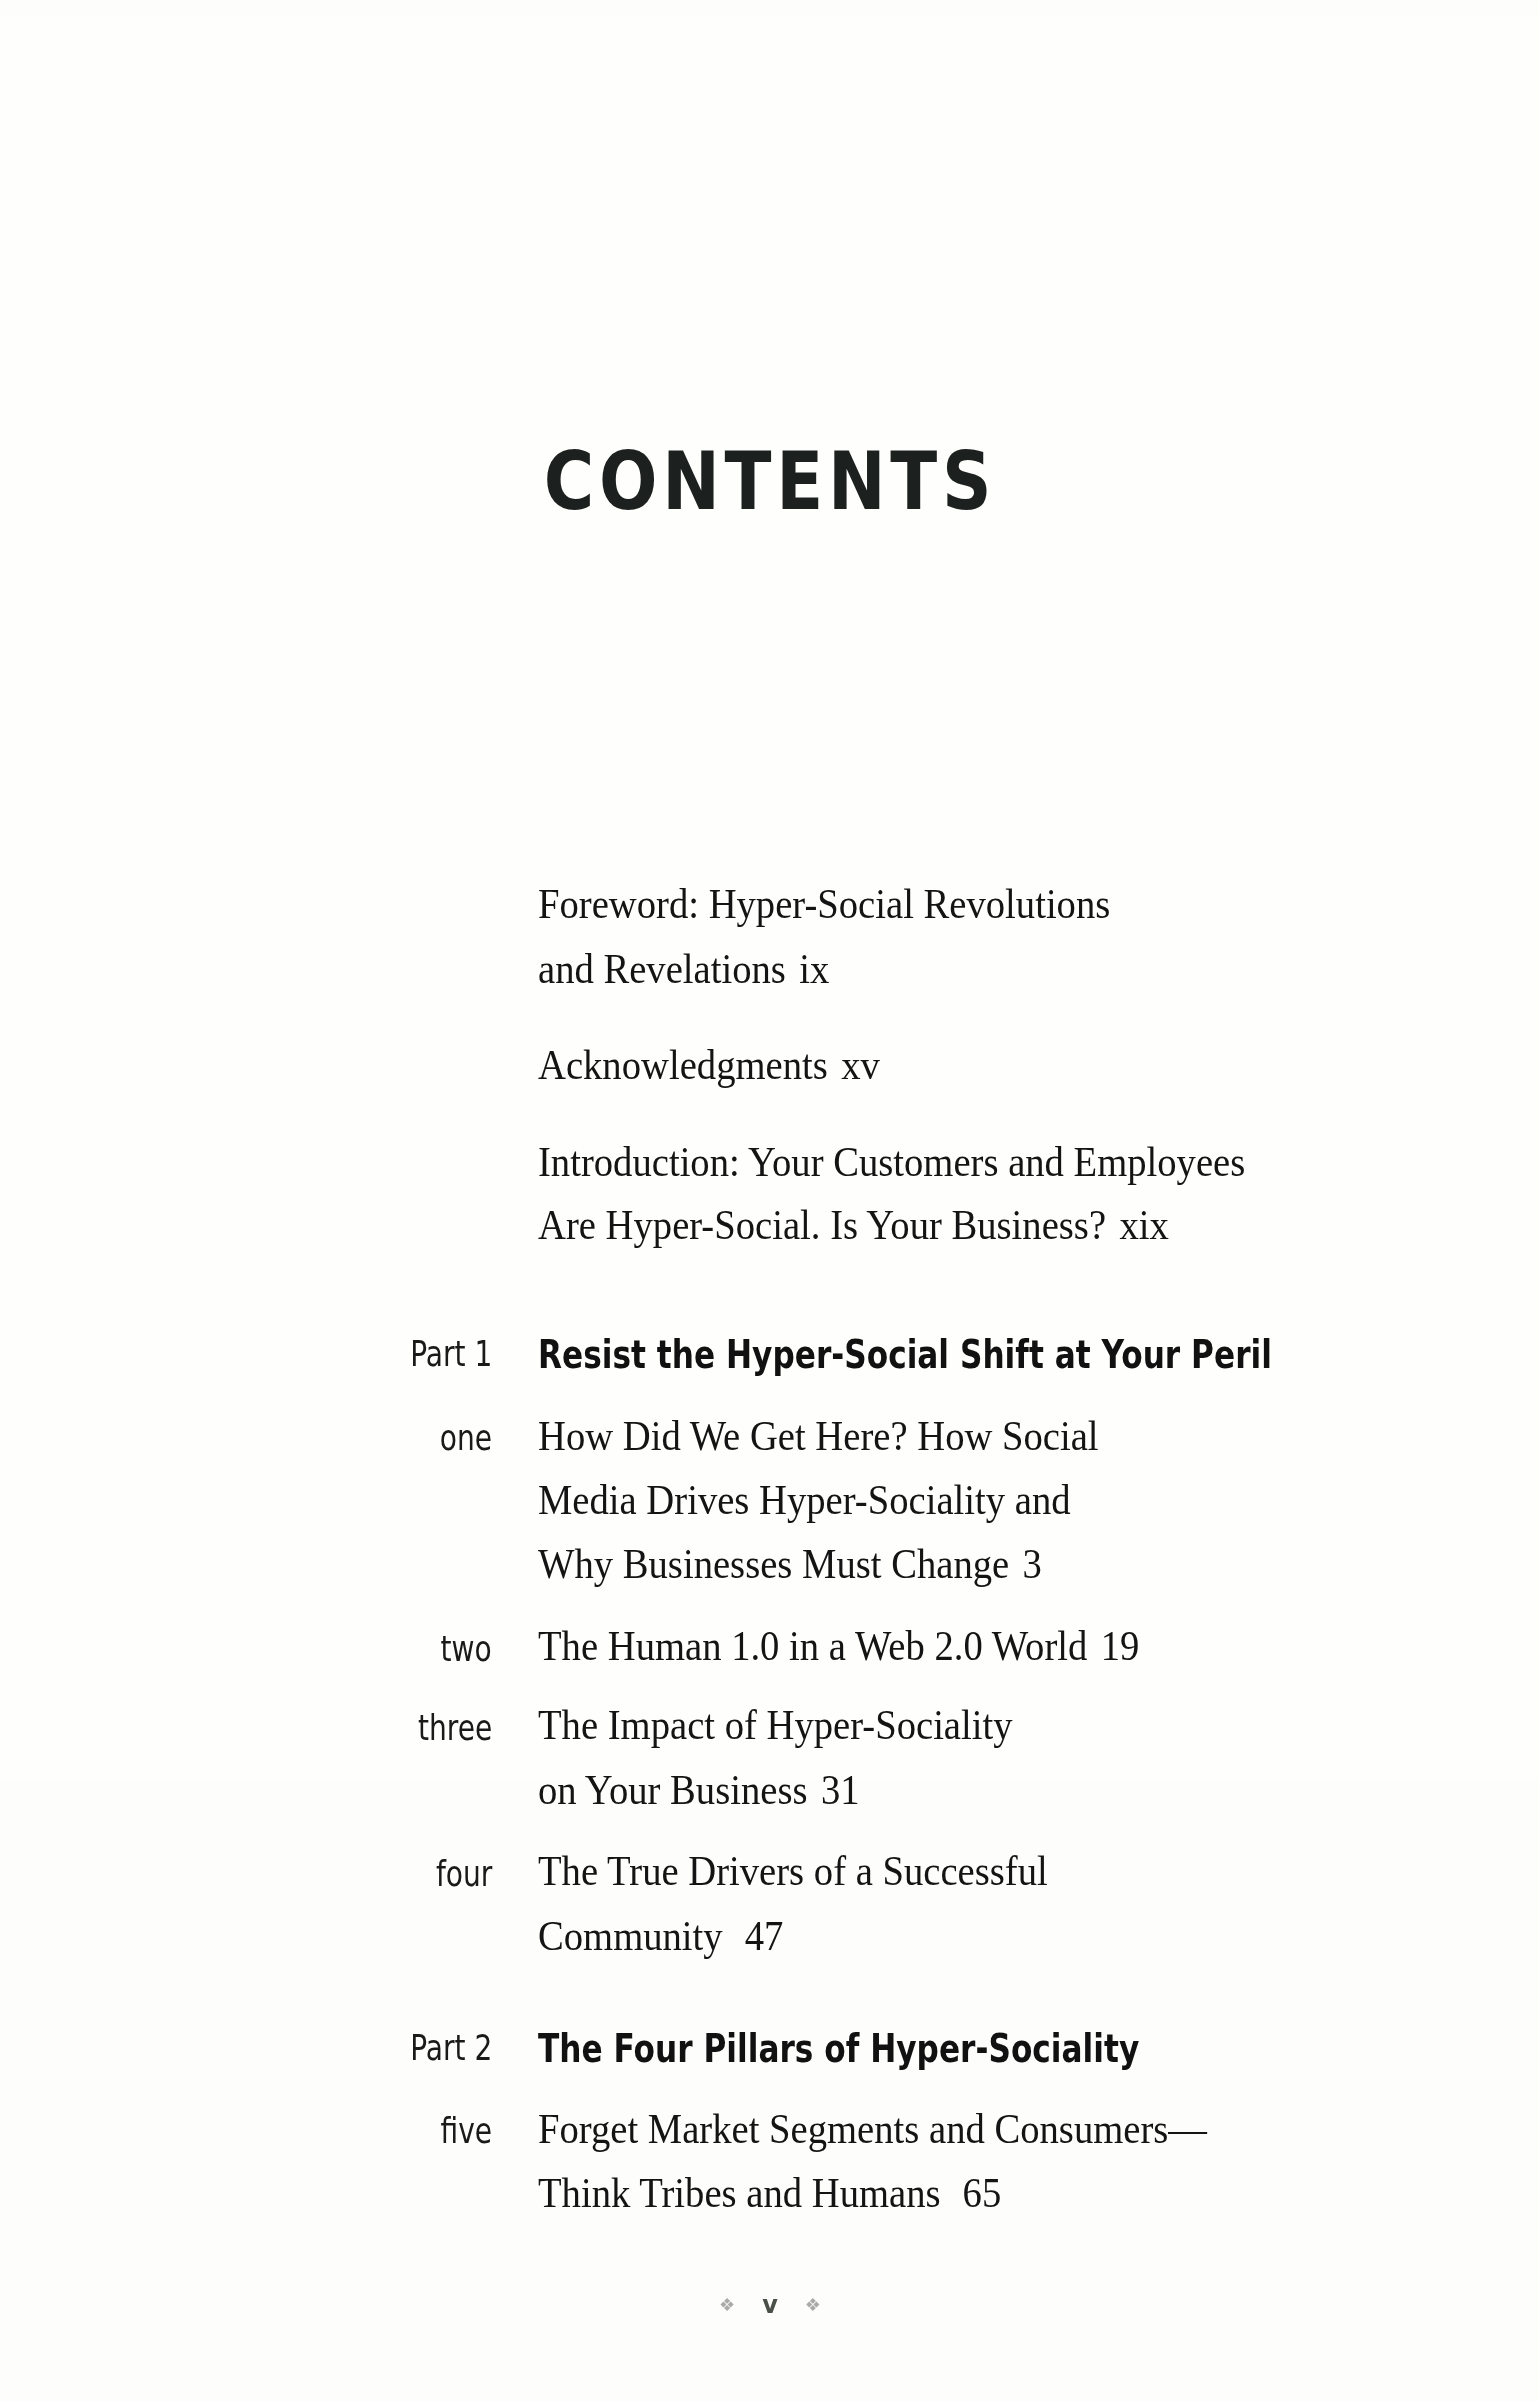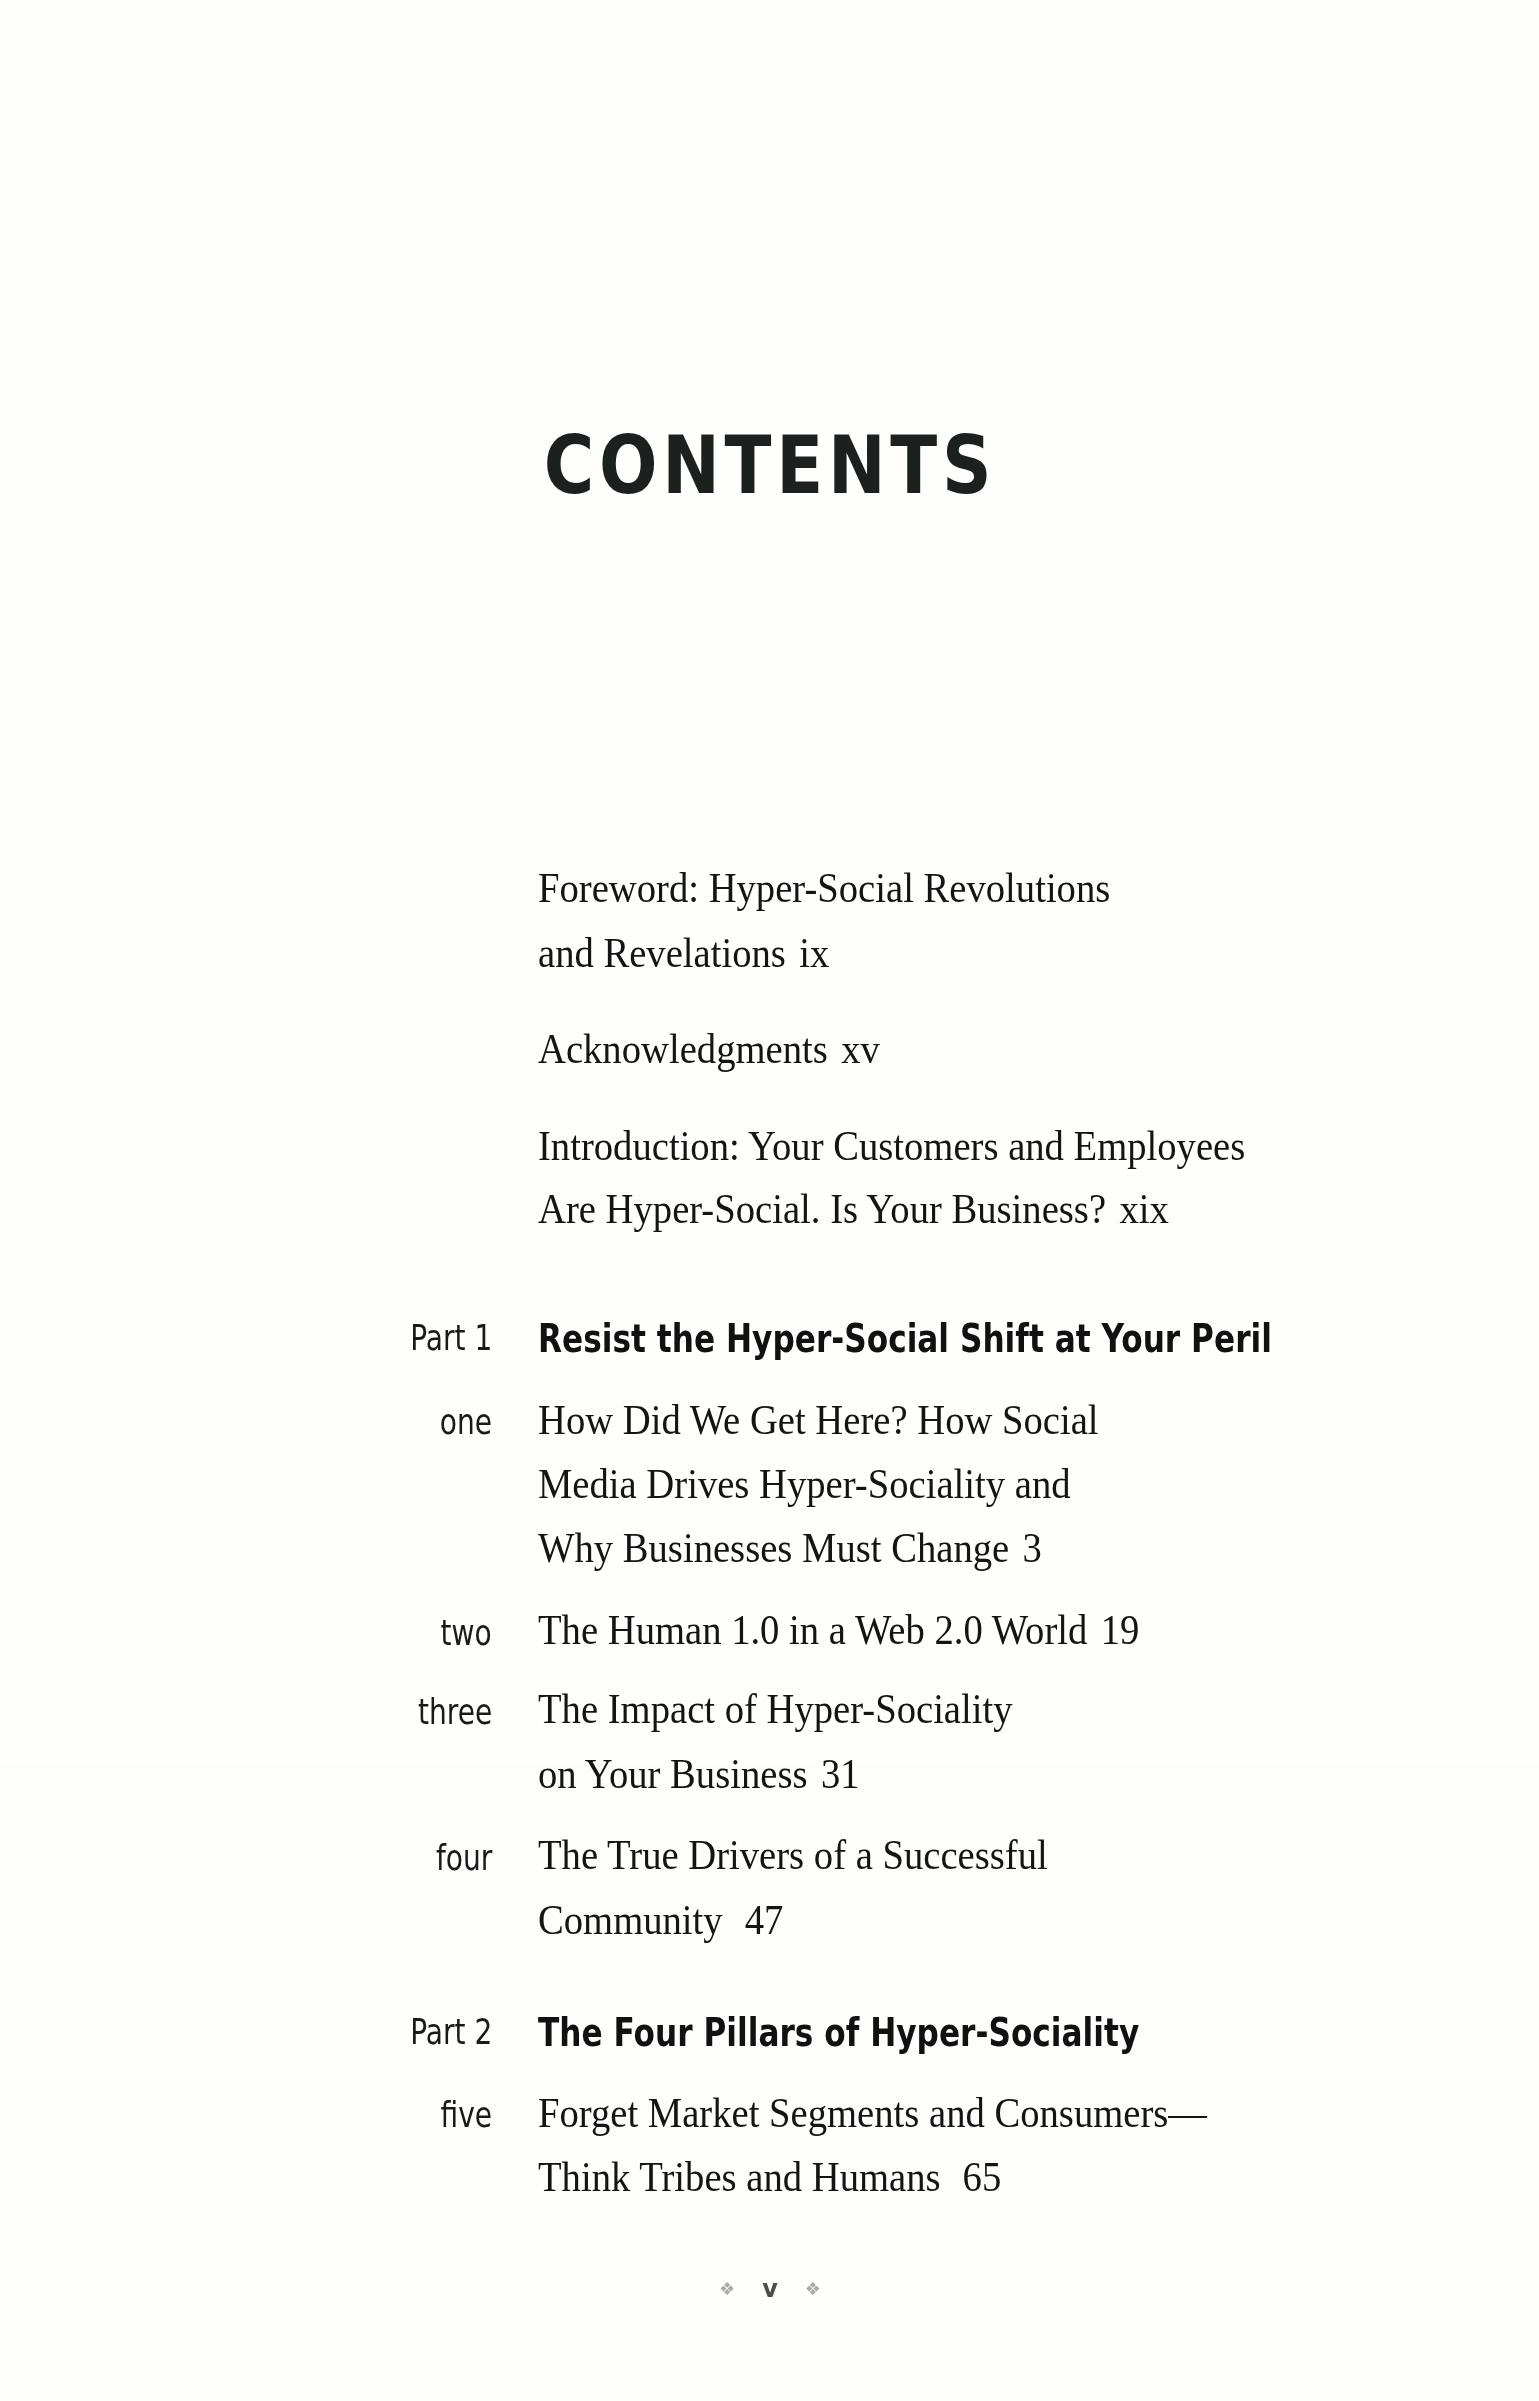--- a/index.html
+++ b/index.html
@@ -1,17 +1,17 @@
 <!DOCTYPE html>
 <html style="font-size:14.6px"><head>
 <meta charset="utf-8">
 <style>
   html, body { margin:0; padding:0; background:#fdfdfc; }
   body { width:1540px; height:2401px; position:relative; overflow:hidden; }
-  .page { position:absolute; left:0; top:0; width:1540px; height:1763px; background:#fefefd; }
+  .page { position:absolute; left:0; top:16px; width:1540px; height:1763px; background:#fefefd; }
   .title {
     position:absolute; left:0; width:1540px; top:426px; text-align:center;
     font-family:"DejaVu Sans", sans-serif; font-weight:bold; font-size:80px;
     letter-spacing:5.5px; color:#1c201e; transform:scaleX(0.86); transform-origin:center;
     line-height:1;
   }
   .line {
     position:absolute; left:538px; white-space:nowrap;
     font-family:"Liberation Serif", serif; font-size:42px; color:#141414; line-height:1;
     transform-origin:left bottom; transform:scaleX(0.92);

